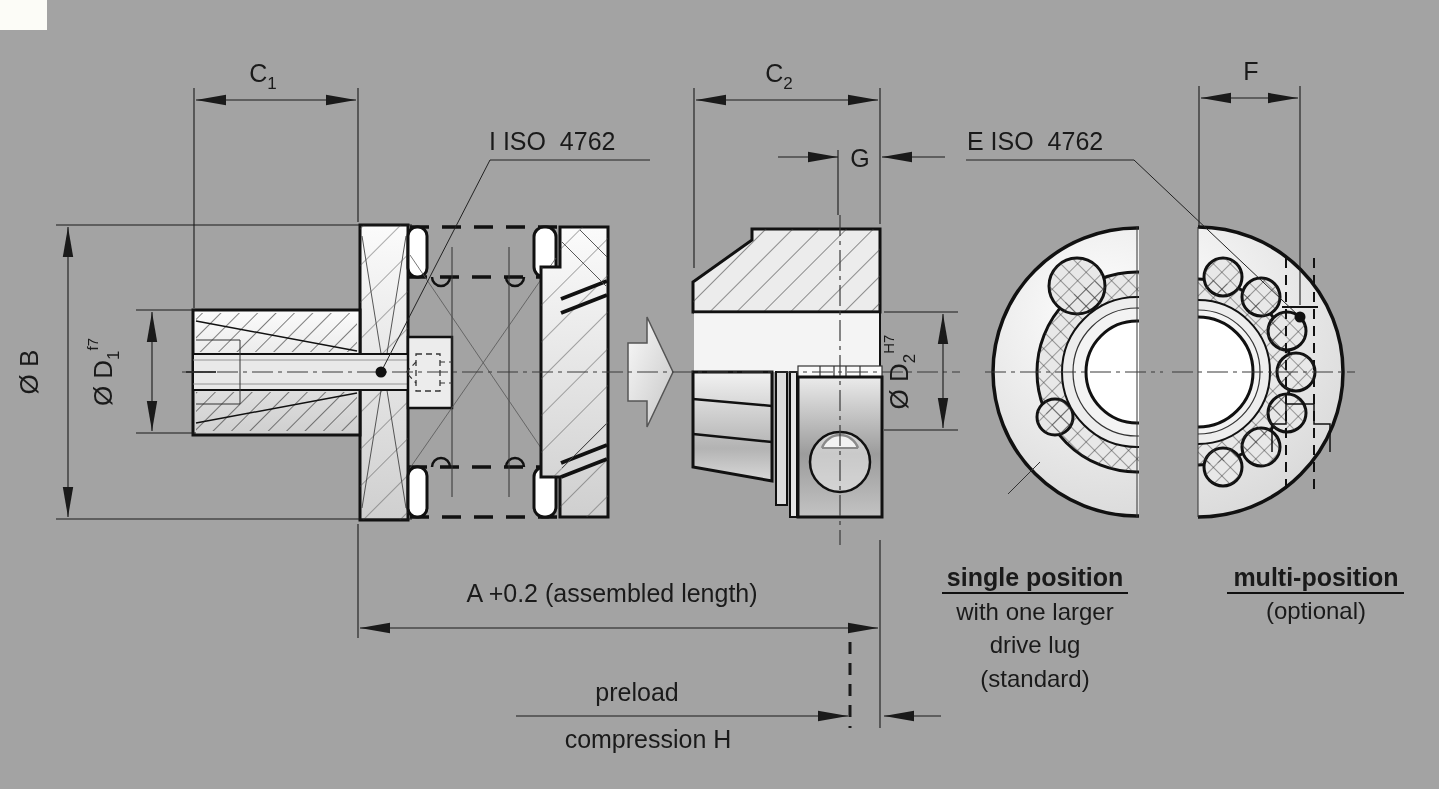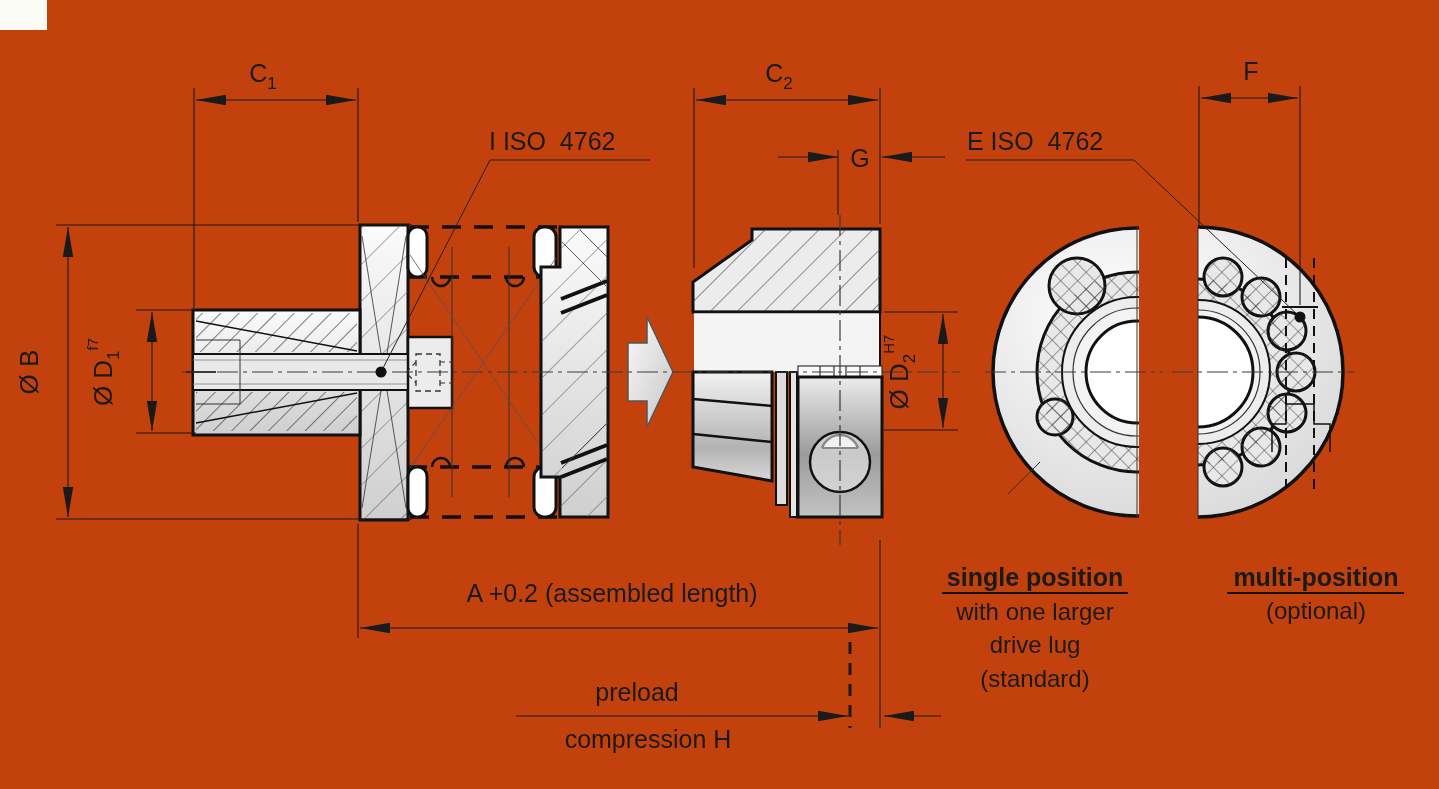--- a/index.html
+++ b/index.html
@@ -1,16 +1,16 @@
 <!DOCTYPE html>
 <html><head>
 <meta charset="utf-8">
 <style>
   html,body{margin:0;padding:0;background:#ffffff;}
-  .stage{width:1439px;height:789px;position:relative;background:#c2410c;overflow:hidden;}
+  .stage{width:1439px;height:789px;position:relative;background:#a3a3a3;overflow:hidden;}
   svg{display:block;}
   text{font-family:"Liberation Sans","DejaVu Sans",sans-serif;fill:#1a1a1a;white-space:pre;}
   .dimtxt{font-size:25px;}
   .cap-title{font-size:25px;font-weight:bold;}
   .cap-line{font-size:24px;}
 </style>
 </head>
 <body>
 
 <div class="stage">

